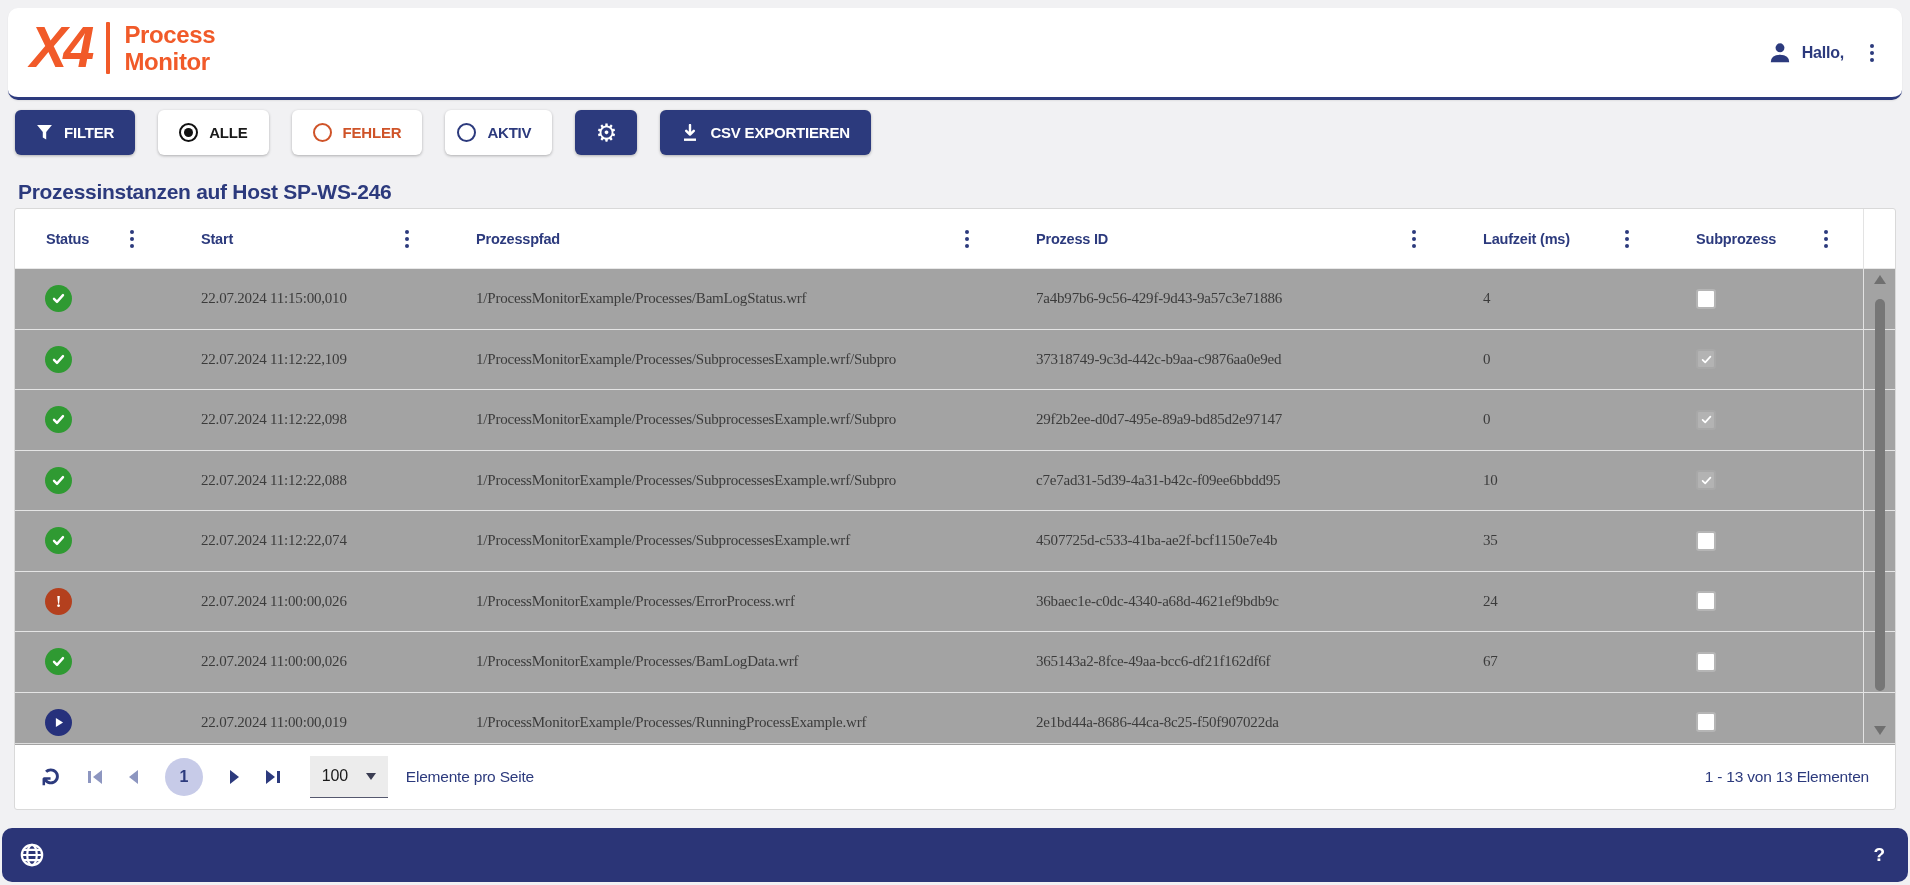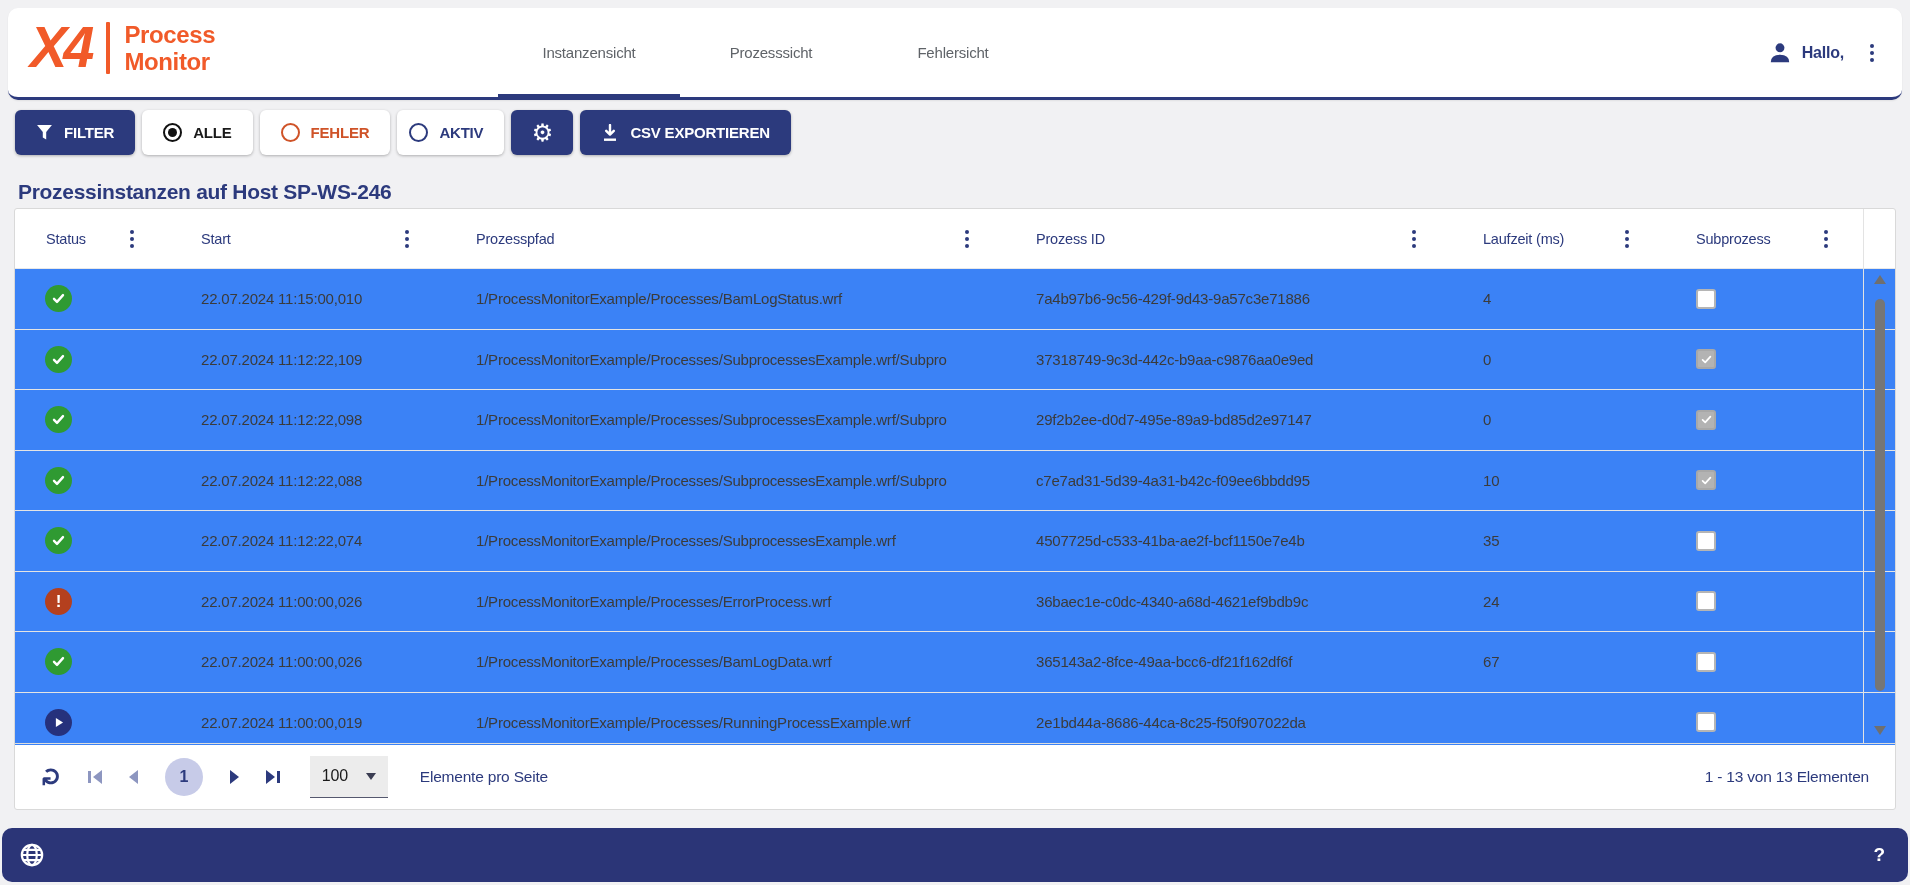--- a/index.html
+++ b/index.html
@@ -36,21 +36,21 @@
     content:""; position:absolute; left:0; right:0; bottom:-3px; height:6px; background:#2c3a7d;
   }
 
   .user-area { position:absolute; right:58px; top:0; height:100%; display:flex; align-items:center; gap:9px; }
   .greeting { color:#2c3a7d; font-weight:700; font-size:16px; }
   .menu-kebab { position:absolute; right:24px; top:50%; transform:translateY(-50%); cursor:pointer; padding:4px; }
   .kebab { display:flex; flex-direction:column; gap:3px; align-items:center; }
   .kebab i { width:4px; height:4px; border-radius:50%; background:#2c3a7d; }
 
   
-  .toolbar { position:absolute; left:15px; top:110px; display:flex; gap:7px; height:45px; }
+  .toolbar { position:absolute; left:15px; top:110px; display:flex; gap:23px; height:45px; }
   .btn {
     height:45px; border-radius:6px; display:flex; align-items:center; gap:11px;
     padding:0 21px; font-weight:700; font-size:15px; cursor:pointer;
     box-shadow:0 1px 3px rgba(0,0,0,.28); white-space:nowrap;
   }
   .btn-navy { background:#2c3a7d; color:#fff; }
   .btn-white { background:#fff; color:#1a1a1a; }
   .btn-gear { width:62px; justify-content:center; padding:0; }
   .ring { width:19px; height:19px; border-radius:50%; flex:0 0 auto; }
   .ring-selected { border:2px solid #111; display:flex; align-items:center; justify-content:center; }
@@ -74,27 +74,27 @@
   }
   .grid {
     display:grid;
     grid-template-columns:120px 275px 560px 447px 213px 1fr;
     padding-left:16px; padding-right:50px;
     align-items:center;
   }
   .thead { height:60px; border-bottom:1px solid #e8e8e8; }
   .th {
     display:flex; align-items:center; justify-content:space-between;
-    color:#2c3a7d; font-weight:400; font-size:14.5px; height:100%;
+    color:#2c3a7d; font-weight:700; font-size:14.5px; height:100%;
     padding-left:50px; padding-right:14px;
   }
   .th:first-child { padding-left:15px; }
   .th .kebab { cursor:pointer; padding:3px; }
   .tbody { position:relative; height:476px; overflow:hidden; }
-  .trow { height:60.5px; border-bottom:1px solid #e4e4e4; cursor:pointer; background:#3b82f6; }
+  .trow { height:60.5px; border-bottom:1px solid #e4e4e4; cursor:pointer; background:#a3a3a3;font-family:Liberation Serif, serif; }
   .td { font-size:15px; color:#3b3b3b; padding-left:50px; overflow:hidden; white-space:nowrap; }
   .td-status { padding-left:14px; }
   .st { width:27px; height:27px; border-radius:50%; display:flex; align-items:center; justify-content:center; }
   .st-success { background:#2f9a32; }
   .st-error { background:#b4401e; }
   .st-running { background:#26317c; }
   .st .excl { color:#fff; font-weight:800; font-size:17px; line-height:1; }
   .cb { width:20px; height:20px; border:2px solid #b5b5b5; border-radius:3px; background:#fff; display:flex; align-items:center; justify-content:center; }
   .cb.checked { background:#b3b3b3; border-color:#a8a8a8; }
 
@@ -123,21 +123,21 @@
   .pg-page {
     width:38px; height:38px; border-radius:50%; background:#c7cbe8; color:#2c3a7d;
     display:flex; align-items:center; justify-content:center; font-size:16px; font-weight:600; cursor:pointer;
   }
   .pg-select {
     margin-left:30px; width:78px; height:42px; background:#ececec; border-bottom:1px solid #55586e;
     display:flex; align-items:center; justify-content:space-between; padding:0 12px; cursor:pointer;
     font-size:16px; color:#1a1a1a;
   }
   .caret-down { width:0; height:0; border-left:5px solid transparent; border-right:5px solid transparent; border-top:7px solid #3a3d52; }
-  .pg-label { margin-left:32px; color:#2c3a7d; font-size:15.5px; }
+  .pg-label { margin-left:18px; color:#2c3a7d; font-size:15.5px; }
   .pg-range { margin-left:auto; color:#2c3a7d; font-size:15.5px; }
 
   
   .bottom-bar {
     position:absolute; left:2px; right:2px; bottom:3px; height:54px;
     background:#2b3577; border-radius:10px;
     display:flex; align-items:center; padding:0 17px;
   }
   .help { margin-left:auto; color:#fff; font-weight:800; font-size:19px; cursor:pointer; padding:0 6px; }
 </style>
@@ -147,31 +147,20 @@
 <div class="header-card">
   <div class="logo-wrap">
     <div class="logo-x4">X4</div>
     <div class="logo-div"></div>
     <div class="logo-product">
       <div>Process</div>
       <div>Monitor</div>
     </div>
   </div>
 
-  <div class="tabs">
-    <div class="tab active">
-      <span>Instanzensicht</span>
-    </div>
-    <div class="tab">
-      <span>Prozesssicht</span>
-    </div>
-    <div class="tab">
-      <span>Fehlersicht</span>
-    </div>
-  </div>
 
   <div class="user-area">
     <svg width="26" height="26" viewBox="0 0 24 24">
       <circle cx="12" cy="7.2" r="4.1" fill="#2c3a7d"></circle>
       <path d="M3.5 20.5 q0 -7 8.5 -7 q8.5 0 8.5 7 z" fill="#2c3a7d"></path>
     </svg>
     <span class="greeting">Hallo,</span>
   </div>
   <div class="menu-kebab">
     <span class="kebab">

